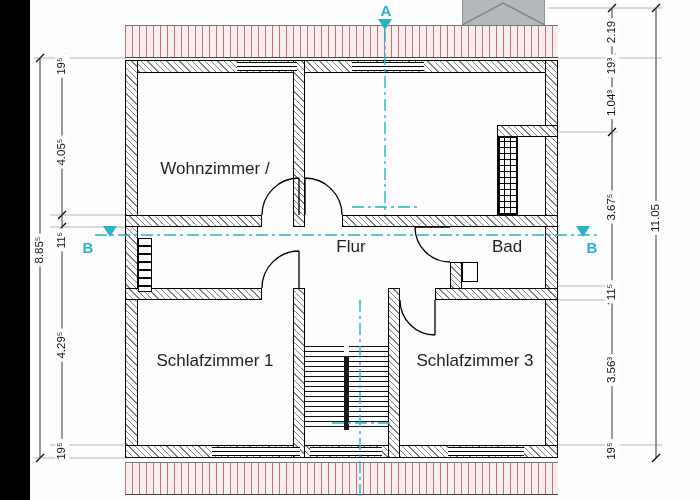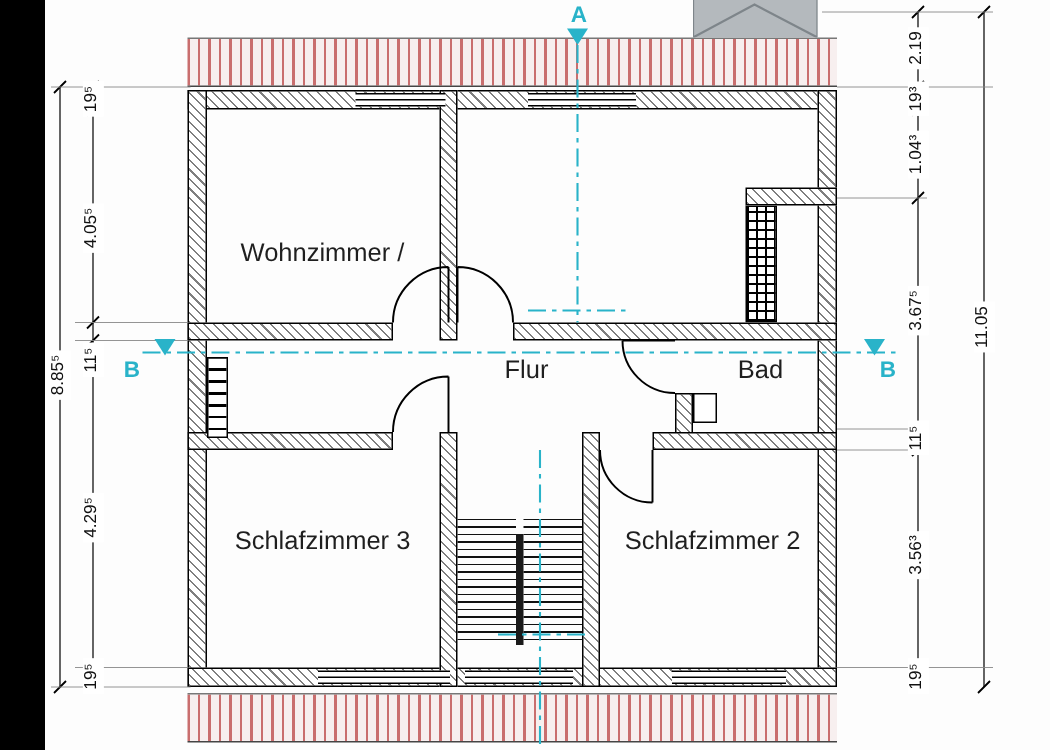--- a/index.html
+++ b/index.html
@@ -107,22 +107,22 @@
       <polygon class="section-fill" points="103,226 117,226 110,237"></polygon>
       <polygon class="section-fill" points="576,226 590,226 583,237"></polygon>
     </g>
   </svg>
 
   <div class="room-label" style="left:215px;top:169px">
     <div>Wohnzimmer /</div>
   </div>
   <div class="room-label" style="left:351px;top:247px">Flur</div>
   <div class="room-label" style="left:507px;top:247px">Bad</div>
-  <div class="room-label" style="left:215px;top:361px">Schlafzimmer 3</div>
-  <div class="room-label" style="left:475px;top:361px">Schlafzimmer 2</div>
+  <div class="room-label" style="left:215px;top:361px">Schlafzimmer 1</div>
+  <div class="room-label" style="left:475px;top:361px">Schlafzimmer 3</div>
 
   <span class="dim" style="left:40px;top:250px">8.85⁵</span>
   <span class="dim" style="left:62px;top:66px">19⁵</span>
   <span class="dim" style="left:62px;top:152px">4.05⁵</span>
   <span class="dim" style="left:62px;top:240px">11⁵</span>
   <span class="dim" style="left:62px;top:345px">4.29⁵</span>
   <span class="dim" style="left:62px;top:451px">19⁵</span>
 
   <span class="dim" style="left:612px;top:32px">2.19</span>
   <span class="dim" style="left:612px;top:66px">19³</span>

